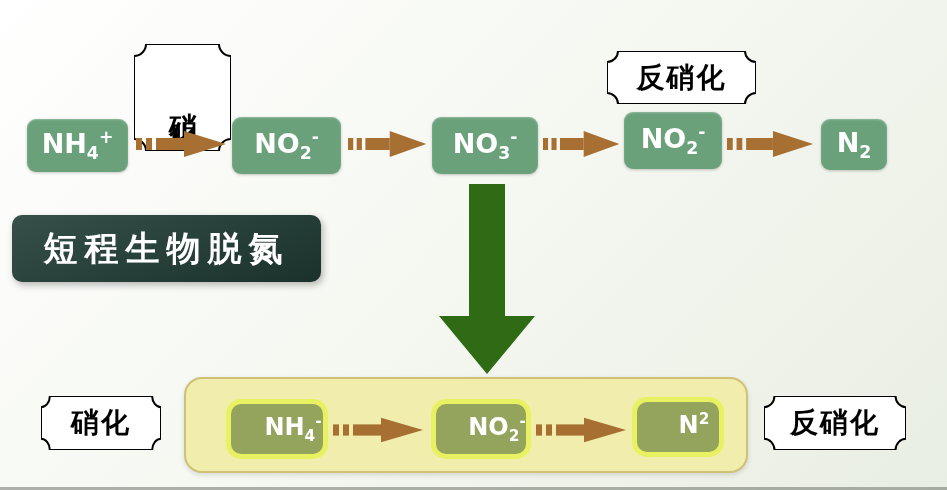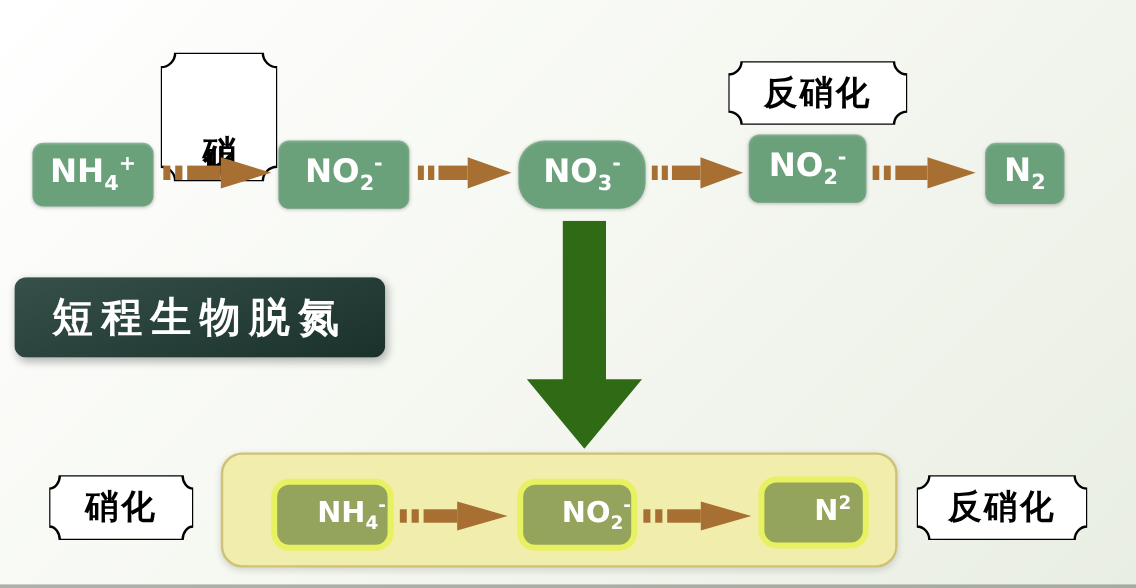--- a/index.html
+++ b/index.html
@@ -94,21 +94,21 @@
     left: 437px; top: 184px;
     width: 100px; height: 190px;
     z-index: 1;
   }
   .big-arrow svg { display: block; width: 100%; height: 100%; }
   .big-fill { fill: var(--big-arrow, #2f6b14); }
 
   
   .title-banner {
     position: absolute;
-    left: 12px; top: 231px;
+    left: 12px; top: 215px;
     width: 309px; height: 67px;
     background: var(--title-bg, #203c35);
     background-image: linear-gradient(160deg, rgba(255,255,255,.10), rgba(0,0,0,.18));
     border-radius: 10px;
     box-shadow: 2px 3px 7px rgba(0,0,0,.28);
     display: flex;
     align-items: center;
     justify-content: center;
     z-index: 2;
   }
@@ -170,21 +170,21 @@
 
   <div class="flow-arrow" style="left:348px; top:129px; width:80px; height:30px;">
     <svg viewBox="0 0 92 30" preserveAspectRatio="none">
       <rect class="flow-fill" x="0" y="9" width="6" height="12"></rect>
       <rect class="flow-fill" x="10" y="9" width="6" height="12"></rect>
       <rect class="flow-fill" x="20" y="9" width="28" height="12"></rect>
       <polygon class="flow-fill" points="48,2 90,15 48,28"></polygon>
     </svg>
   </div>
 
-  <div class="node top-node" style="left:432px; top:117px; width:106px; height:57px;border-radius:22px;">
+  <div class="node top-node" style="left:432px; top:117px; width:106px; height:57px;">
     <span class="formula"><span>NO</span><sub>3</sub><sup>-</sup></span>
   </div>
 
   <div class="flow-arrow" style="left:543px; top:129px; width:78px; height:30px;">
     <svg viewBox="0 0 92 30" preserveAspectRatio="none">
       <rect class="flow-fill" x="0" y="9" width="6" height="12"></rect>
       <rect class="flow-fill" x="10" y="9" width="6" height="12"></rect>
       <rect class="flow-fill" x="20" y="9" width="28" height="12"></rect>
       <polygon class="flow-fill" points="48,2 90,15 48,28"></polygon>
     </svg>

